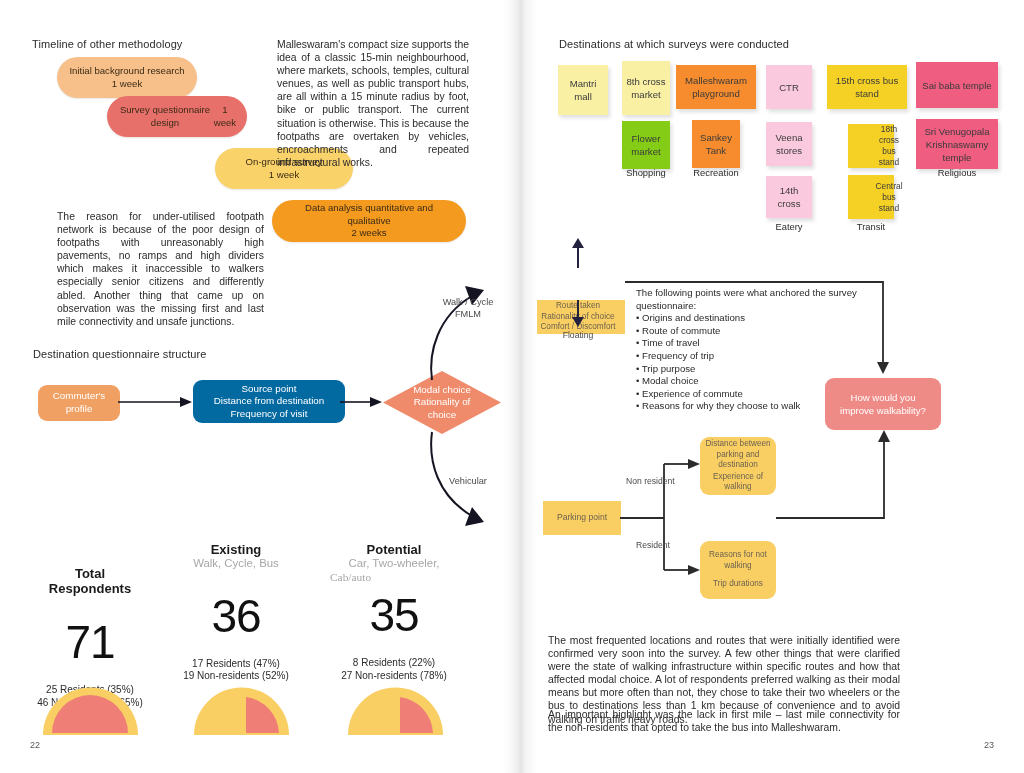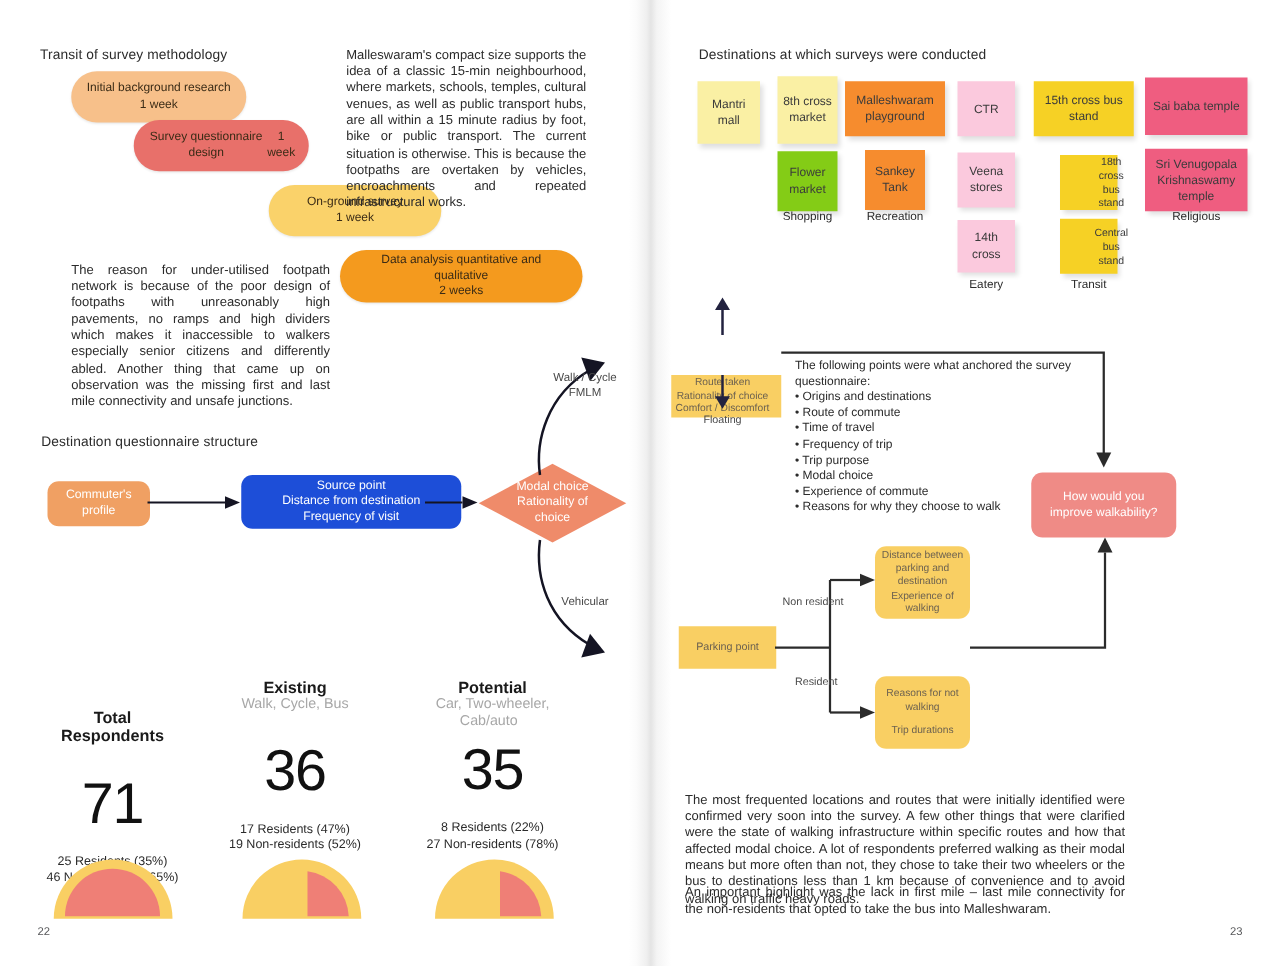--- a/index.html
+++ b/index.html
@@ -79,21 +79,21 @@
   .flow-label{font-size:8.6px;color:#4a4a4a;}
   .bullets{font-size:9.6px;line-height:12.6px;color:#2b2b2b;}
   .bullets div{white-space:nowrap;}
   svg{overflow:visible;}
 </style>
 </head>
 <body>
 
 <div class="page" id="left-page">
 
-  <div class="abs sec-title" style="left:32px;top:38px;">Transit of survey methodology</div>
+  <div class="abs sec-title" style="left:32px;top:38px;">Timeline of other methodology</div>
 
   <div class="abs pill" style="left:57px;top:57px;width:140px;height:41px;background:#f7c08a;flex-direction:column;">
     <span>Initial background research</span>
     <span>1 week</span>
   </div>
 
   <div class="abs pill" style="left:107px;top:96px;width:140px;height:41px;background:#e8706a;flex-direction:row;">
     <span>Survey questionnaire design</span>
     <span>1 week</span>
   </div>
@@ -112,21 +112,21 @@
 
   <div class="abs para" style="left:57px;top:210px;width:207px;">The reason for under-utilised footpath network is because of the poor design of footpaths with unreasonably high pavements, no ramps and high dividers which makes it inaccessible to walkers especially senior citizens and differently abled. Another thing that came up on observation was the missing first and last mile connectivity and unsafe junctions.</div>
 
   <div class="abs sec-title" style="left:33px;top:348px;">Destination questionnaire structure</div>
 
   <div class="abs flowbox" style="left:38px;top:385px;width:82px;height:36px;background:#f0a063;flex-direction:column;">
     <span>Commuter's</span>
     <span>profile</span>
   </div>
 
-  <div class="abs flowbox" style="left:193px;top:380px;width:176px;height:43px;background:#1d4ed8;flex-direction:column;">
+  <div class="abs flowbox" style="left:193px;top:380px;width:152px;height:43px;background:#0369a1;flex-direction:column;">
     <span>Source point</span>
     <span>Distance from destination</span>
     <span>Frequency of visit</span>
   </div>
 
   <div class="abs" style="left:383px;top:371px;width:118px;height:63px;">
     <svg width="118" height="63" viewBox="0 0 118 63">
       <polygon points="59,0 118,31.5 59,63 0,31.5" fill="#ef8b6a"></polygon>
     </svg>
     <div class="diamond-txt" style="flex-direction:column;">
@@ -180,21 +180,21 @@
     <div class="stat-lines">19 Non-residents (52%)</div>
   </div>
   <svg class="abs" style="left:194px;top:687px;" width="95" height="52">
     <path d="M0,48 A47.5,47.5 0 0 1 95,48 Z" fill="#f9cf63"></path>
     <path d="M52,46 L52,10 A38,38 0 0 1 85,46 Z" fill="#ef7f76"></path>
   </svg>
 
   <div class="abs" style="left:330px;top:542px;width:128px;">
     <div class="stat-title">Potential</div>
     <div class="stat-sub">Car, Two-wheeler,</div>
-    <div class="stat-sub" style="text-align:center;padding-right:6px;">Cab/auto</div>
+    <div class="stat-sub" style="text-align:left;padding-right:6px;font-family:Liberation Serif, serif;">Cab/auto</div>
     <div class="stat-num" style="margin-top:6px;">35</div>
     <div class="stat-lines" style="margin-top:17px;">8 Residents (22%)</div>
     <div class="stat-lines">27 Non-residents (78%)</div>
   </div>
   <svg class="abs" style="left:348px;top:687px;" width="95" height="52">
     <path d="M0,48 A47.5,47.5 0 0 1 95,48 Z" fill="#f9cf63"></path>
     <path d="M52,46 L52,10 A38,38 0 0 1 85,46 Z" fill="#ef7f76"></path>
   </svg>
 
   <div class="abs page-num" style="left:30px;top:740px;">22</div>

